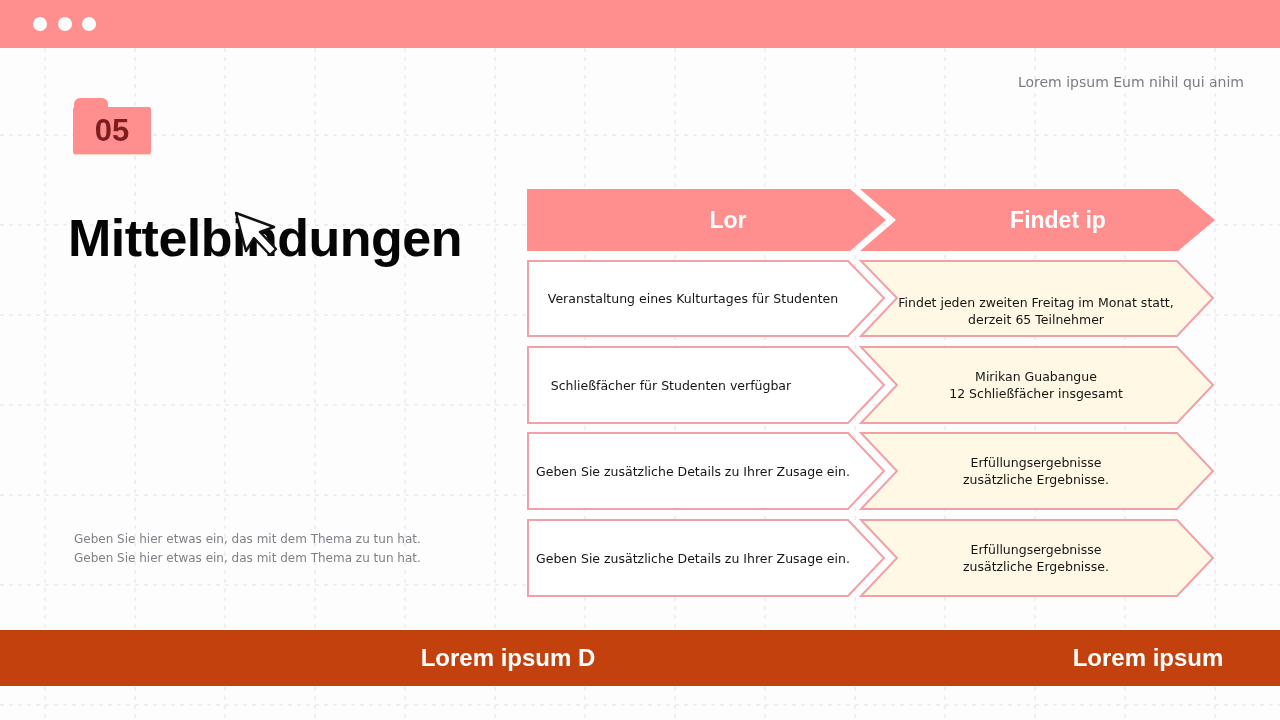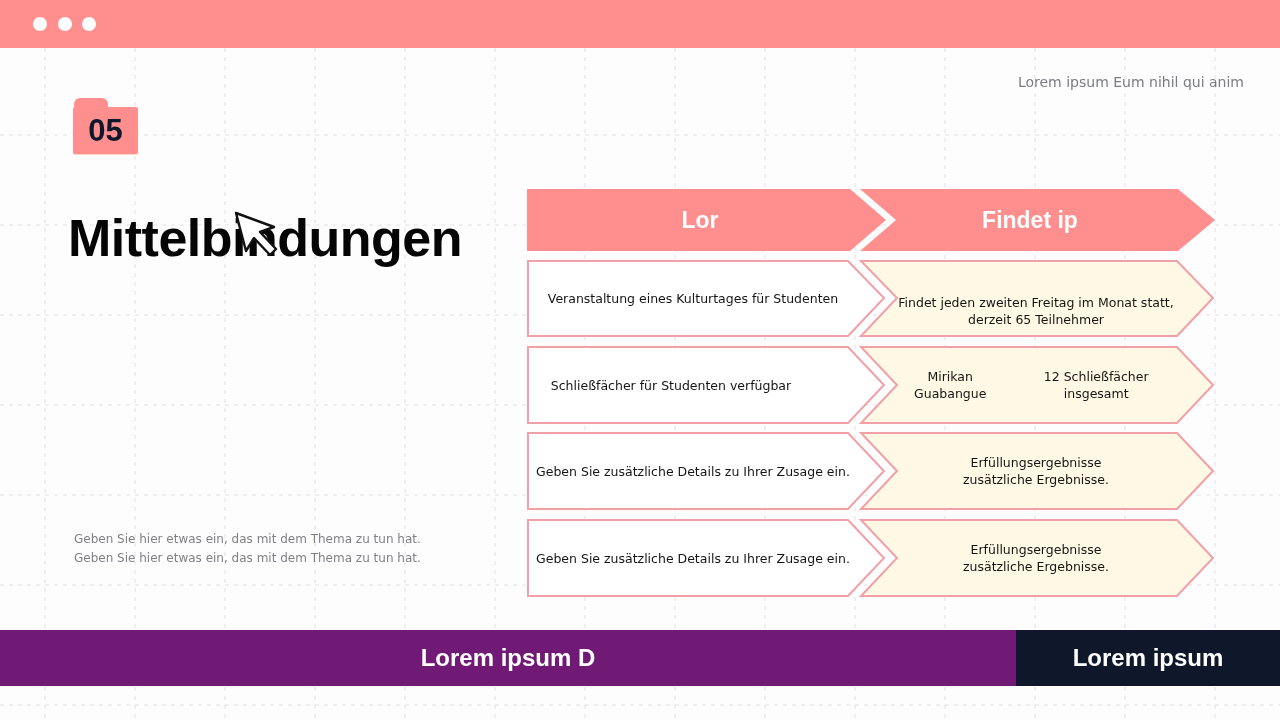--- a/index.html
+++ b/index.html
@@ -14,48 +14,48 @@
     background:#ff8f8f; z-index:2;
   }
   .dot { position:absolute; top:17px; width:14px; height:14px; border-radius:50%; background:#fff; }
   .topright {
     position:absolute; right:36px; top:74px; font-size:14px; color:#7b7b85;
     font-family:"DejaVu Sans", sans-serif; z-index:2;
   }
   .folder { position:absolute; left:73px; top:98px; width:66px; height:58px; z-index:2; }
   .folder .tab { position:absolute; left:1px; top:0; width:34px; height:12px; background:#ff8f8f; border-radius:6px 6px 0 0; }
   .folder .body {
-    position:absolute; left:0; top:9px; width:65px; height:47px; background:#ff8f8f;
-    border-radius:2px; color:#0f172a; font-weight:bold; font-size:31px; text-align:center; line-height:47px;
+    position:absolute; left:0; top:9px; width:78px; height:47px; background:#ff8f8f;
+    border-radius:2px; color:#7f1d1d; font-weight:bold; font-size:31px; text-align:center; line-height:47px;
     box-shadow:0 1px 0 #ffd6c2;
   }
   .title {
     position:absolute; left:68px; top:207px; font-size:52px; font-weight:bold; color:#050505;
     line-height:63px; letter-spacing:-0.5px; z-index:2;
   }
   .desc {
     position:absolute; left:74px; top:530px; font-size:12px; color:#7f7f86; line-height:18.5px; z-index:2;
     font-family:"DejaVu Sans", sans-serif;
   }
   .cursor { position:absolute; left:234px; top:211px; z-index:5; }
   .flow { position:absolute; left:0; top:0; z-index:2; }
   .cell-text {
     position:absolute; display:flex; align-items:center; justify-content:center; text-align:center;
     font-family:"DejaVu Sans", sans-serif; font-size:12.5px; color:#151515; line-height:17px; z-index:3;
   }
   .head-text {
     position:absolute; display:flex; align-items:center; justify-content:center;
-    color:#fff; font-weight:bold; font-size:23px; z-index:3;
+    color:#fff; font-weight:bold; font-size:23px; z-index:3;margin-left:28px;
   }
   .footer-main {
-    position:absolute; left:0; top:630px; width:1016px; height:56px; background:#701a75;
+    position:absolute; left:0; top:630px; width:1016px; height:56px; background:#c2410c;
     color:#fff; font-weight:bold; font-size:24px; display:flex; align-items:center; justify-content:center; z-index:2;
   }
   .footer-side {
-    position:absolute; left:1016px; top:630px; width:264px; height:56px; background:#0f172a;
+    position:absolute; left:1016px; top:630px; width:264px; height:56px; background:#c2410c;
     color:#fff; font-weight:bold; font-size:24px; display:flex; align-items:center; justify-content:center; z-index:2;
   }
 </style>
 </head>
 <body>
 
 <svg class="grid" width="1280" height="720">
   <g stroke="#e4e0e4" stroke-width="1" stroke-dasharray="4 5">
     <line x1="45" y1="48" x2="45" y2="720"></line>
     <line x1="135" y1="48" x2="135" y2="720"></line>
@@ -124,21 +124,21 @@
 <div class="head-text" style="left:527px; top:189px; width:346px; height:62px;">Lor</div>
 <div class="head-text" style="left:880px; top:189px; width:300px; height:62px;">Findet ip</div>
 
 <div class="cell-text" style="left:530px; top:261px; width:326px; height:75px;">Veranstaltung eines Kulturtages für Studenten</div>
 <div class="cell-text" style="left:890px; top:273px; width:292px; height:75px; flex-direction:column;">
   <div>Findet jeden zweiten Freitag im Monat statt,</div>
   <div>derzeit 65 Teilnehmer</div>
 </div>
 
 <div class="cell-text" style="left:508px; top:347px; width:326px; height:76px;">Schließfächer für Studenten verfügbar</div>
-<div class="cell-text" style="left:890px; top:347px; width:292px; height:76px; flex-direction:row;">
+<div class="cell-text" style="left:890px; top:347px; width:292px; height:76px; flex-direction:column;">
   <div>Mirikan Guabangue</div>
   <div>12 Schließfächer insgesamt</div>
 </div>
 
 <div class="cell-text" style="left:530px; top:433px; width:326px; height:76px;">Geben Sie zusätzliche Details zu Ihrer Zusage ein.</div>
 <div class="cell-text" style="left:890px; top:433px; width:292px; height:76px; flex-direction:column;">
   <div>Erfüllungsergebnisse</div>
   <div>zusätzliche Ergebnisse.</div>
 </div>
 

